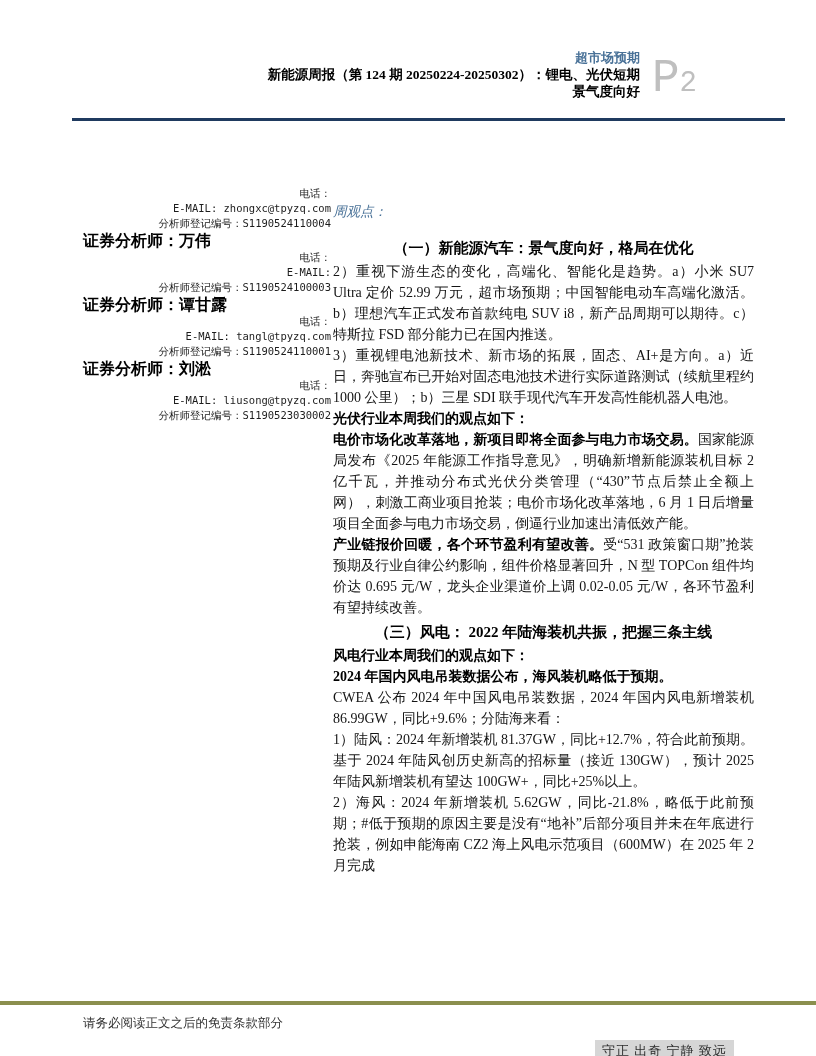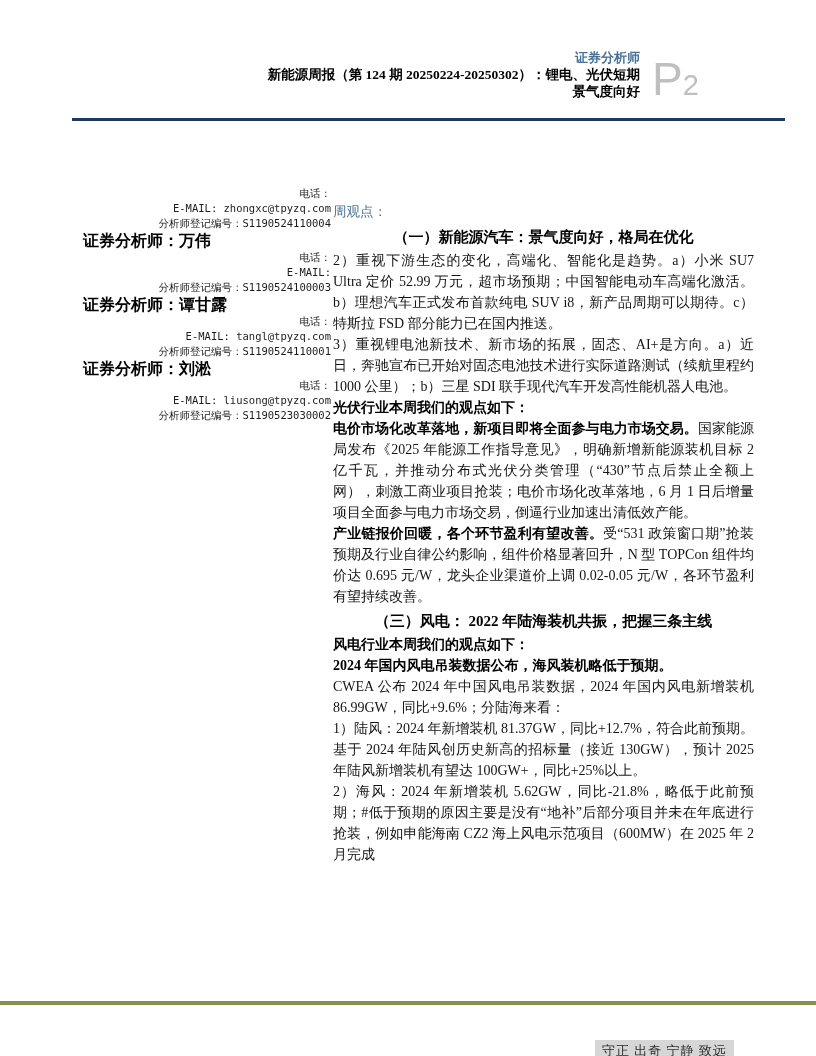--- a/index.html
+++ b/index.html
@@ -28,21 +28,21 @@
   .hdr-category{
     color:var(--accent-blue);
     font-weight:bold;font-size:13px;line-height:18px;
   }
   .hdr-title{
     font-weight:bold;font-size:13.5px;line-height:16.5px;color:#000;
   }
   .page-num{
     position:absolute;left:652px;top:56px;
     color:var(--page-number-gray);
-    font-family:Liberation Sans, sans-serif;
+    font-family:Liberation Mono, monospace;
     font-size:46px;line-height:46px;
   }
   .page-num .pn-sub{font-size:29px;}
   .hdr-rule{
     position:absolute;left:72px;top:118px;width:713px;height:3px;
     background:var(--rule-navy);
   }
   
   .contacts{
     position:absolute;left:83px;top:186px;width:248px;
@@ -57,22 +57,23 @@
     color:#000;margin:2px 0 1px 0;white-space:nowrap;
   }
   
   .content{
     position:absolute;left:333px;top:202px;width:421px;
     font-size:14px;line-height:21px;text-align:justify;
     color:var(--text-main);
   }
   .weekly-label{
     color:var(--accent-blue);
-    font-size:13.5px;line-height:20px;margin-bottom:4px;
+    font-size:13.5px;line-height:20px;margin-bottom:15px;
     text-align:left;
+    font-style:italic;
   }
   .sec-heading{
     font-weight:bold;font-size:15px;line-height:22px;
     margin:3px 0 2px 0;text-align:center;color:#000;
   }
   .body-p{margin:0;}
   .body-p b{color:#000;}
   
   .ftr-rule{
     position:absolute;left:0;top:1001px;width:816px;height:4px;
@@ -89,21 +90,21 @@
     font-size:13px;line-height:16px;color:#2e2e2e;
     letter-spacing:1px;white-space:nowrap;text-align:right;
   }
 </style>
 </head>
 <body>
 
 <div class="page">
 
   <div class="hdr-text">
-    <div class="hdr-category">证券分析师</div>
+    <div class="hdr-category">超市场预期</div>
     <div class="hdr-title">新能源周报（第 124 期 20250224-20250302）：锂电、光伏短期</div>
     <div class="hdr-title">景气度向好</div>
   </div>
   <div class="page-num"><span>P</span><span class="pn-sub">2</span></div>
   <div class="hdr-rule"></div>
 
   <div class="contacts">
     <div class="contact-line">电话：</div>
     <div class="contact-line">E-MAIL: zhongxc@tpyzq.com</div>
     <div class="contact-line">分析师登记编号：S1190524110004</div>
@@ -137,15 +138,16 @@
 
     <div class="sec-heading">（三）风电： 2022 年陆海装机共振，把握三条主线</div>
     <p class="body-p"><b>风电行业本周我们的观点如下：</b><span></span></p>
     <p class="body-p"><b>2024 年国内风电吊装数据公布，海风装机略低于预期。</b><span></span></p>
     <p class="body-p"><b></b><span>CWEA 公布 2024 年中国风电吊装数据，2024 年国内风电新增装机 86.99GW，同比+9.6%；分陆海来看：</span></p>
     <p class="body-p"><b></b><span>1）陆风：2024 年新增装机 81.37GW，同比+12.7%，符合此前预期。基于 2024 年陆风创历史新高的招标量（接近 130GW），预计 2025 年陆风新增装机有望达 100GW+，同比+25%以上。</span></p>
     <p class="body-p"><b></b><span>2）海风：2024 年新增装机 5.62GW，同比-21.8%，略低于此前预期；#低于预期的原因主要是没有“地补”后部分项目并未在年底进行抢装，例如申能海南 CZ2 海上风电示范项目（600MW）在 2025 年 2 月完成</span></p>
   </div>
 
   <div class="ftr-rule"></div>
+  <div class="ftr-disclaimer">请务必阅读正文之后的免责条款部分</div>
   <div class="ftr-slogan">守正 出奇 宁静 致远</div>
 
 </div>
 
 </body></html>

